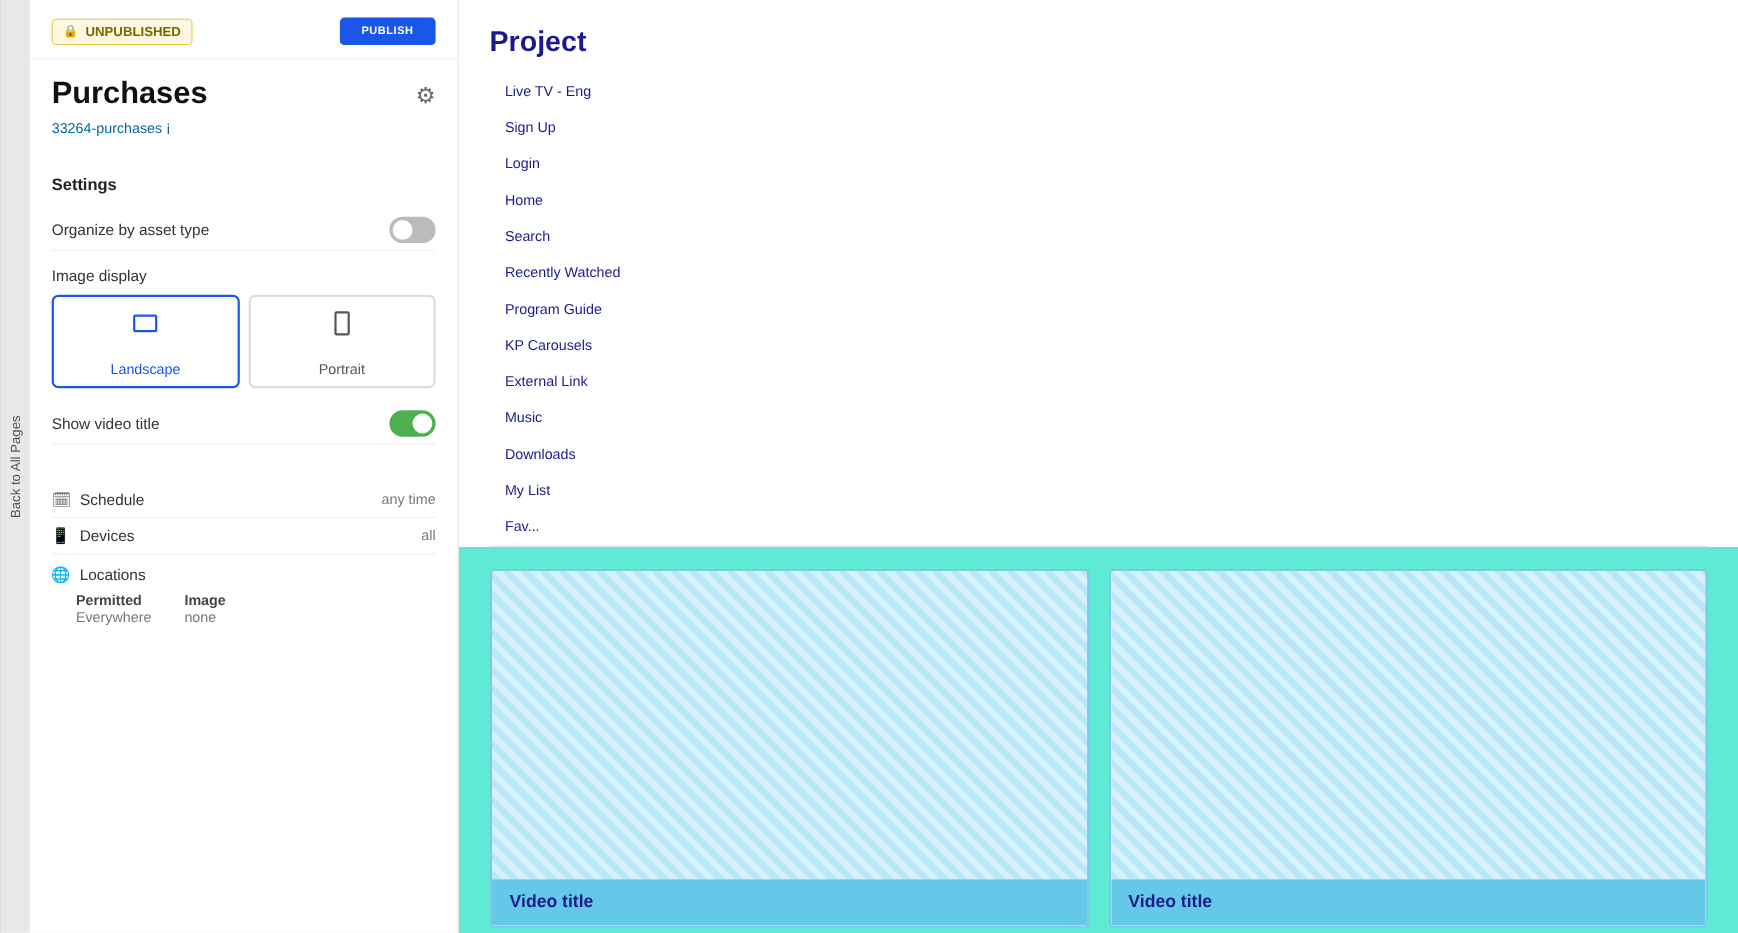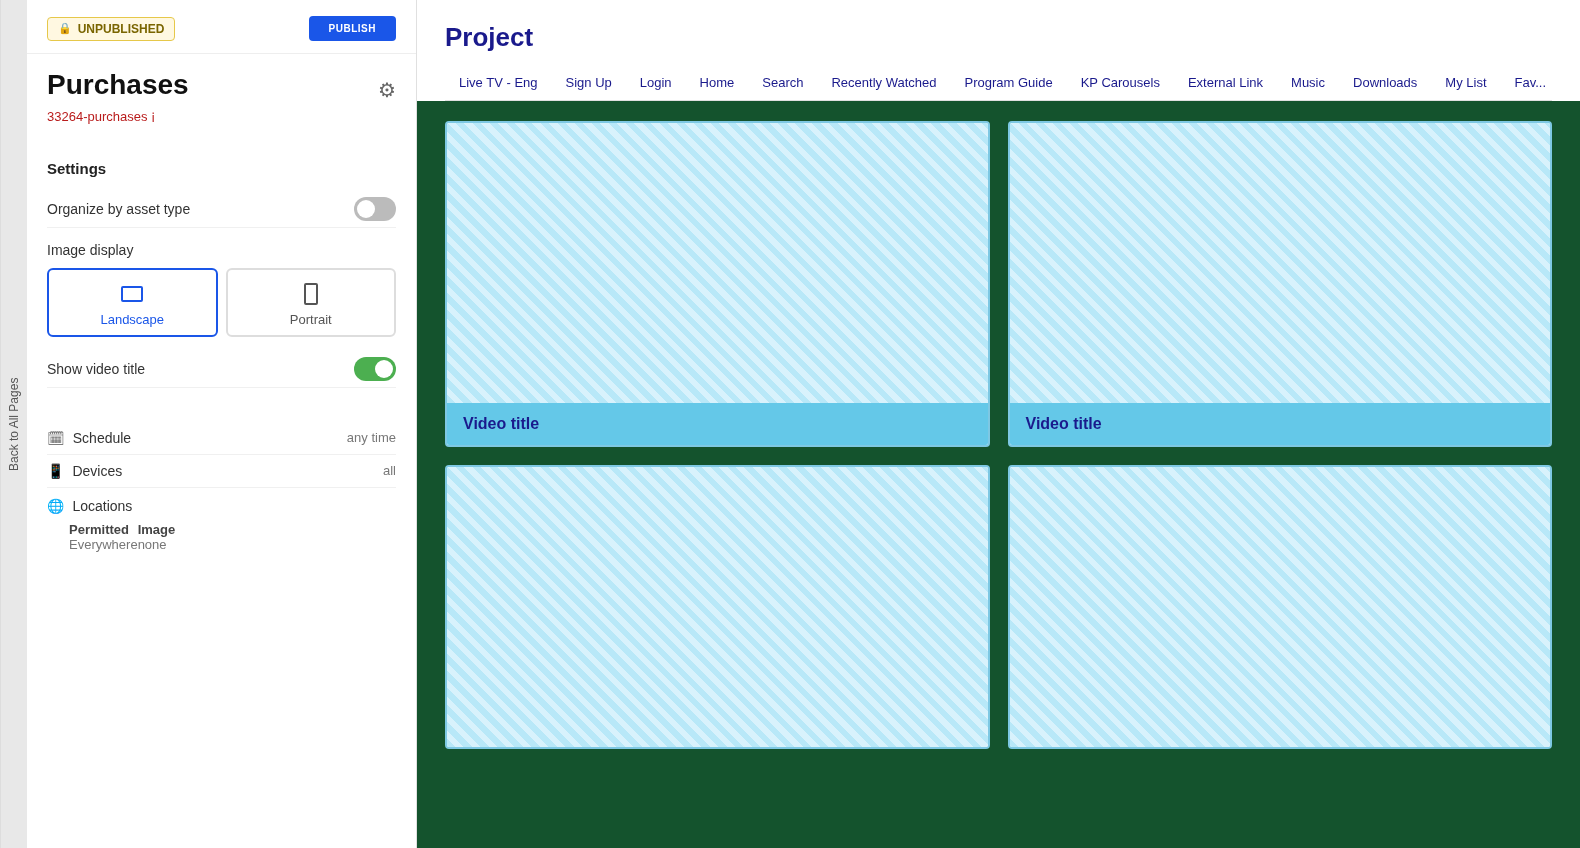--- a/index.html
+++ b/index.html
@@ -67,42 +67,42 @@
       padding: 7px 20px;
       font-size: 10px;
       font-weight: 700;
       cursor: pointer;
       letter-spacing: 0.5px;
     }
 
     .panel-header {
       padding: 14px 20px 4px 20px;
       display: flex;
-      align-items: flex-end;
+      align-items: center;
       justify-content: space-between;
       gap: 46px;
     }
 
     .page-title {
       font-size: 28px;
       font-weight: 800;
       color: #111;
       line-height: 1.2;
     }
 
     .gear-icon {
       color: #666;
       font-size: 20px;
       cursor: pointer;
       margin-top: 6px;
     }
 
     .page-id {
       padding: 2px 20px 16px 20px;
-      color: #b91c1c;
+      color: #0369a1;
       font-size: 13px;
       display: flex;
       align-items: center;
       gap: 4px;
     }
 
     .panel-section {
       padding: 18px 20px 0 20px;
     }
 
@@ -168,21 +168,21 @@
     .display-btn {
       flex: 1;
       border: 2px solid #ddd;
       background: #fff;
       border-radius: 6px;
       padding: 12px 8px 8px 8px;
       cursor: pointer;
       display: flex;
       flex-direction: column;
       align-items: center;
-      gap: 6px;
+      gap: 22px;
       font-size: 13px;
       color: #555;
       font-weight: 500;
     }
     .display-btn.active {
       border-color: #1a56e8;
       color: #1a56e8;
     }
     .display-btn svg {
       width: 24px;
@@ -229,20 +229,21 @@
     .locations-row-title {
       display: flex;
       align-items: center;
       gap: 8px;
       color: #333;
       font-size: 14px;
       margin-bottom: 8px;
     }
     .locations-sub {
       display: flex;
+      gap: 30px;
       padding-left: 22px;
     }
     .loc-label {
       font-size: 13px;
       font-weight: 600;
       color: #444;
     }
     .loc-value {
       font-size: 13px;
       color: #777;
@@ -268,39 +269,40 @@
       margin-bottom: 14px;
     }
 
     
     .nav-tabs {
       display: flex;
       gap: 0;
       overflow-x: auto;
       border-bottom: 1px solid #e0e0e0;
       scrollbar-width: none;
+      flex-direction: column;
     }
     .nav-tabs::-webkit-scrollbar { display: none; }
     .nav-tab {
       padding: 8px 14px;
       font-size: 13px;
       color: #1a1a8c;
       cursor: pointer;
       white-space: nowrap;
       border-bottom: 2px solid transparent;
       text-decoration: none;
       font-weight: 500;
     }
 
     
     .content-area {
       flex: 1;
       overflow-y: auto;
       padding: 20px 28px;
-      background: #14532d;
+      background: #5eead4;
     }
 
     .video-grid {
       display: grid;
       grid-template-columns: 1fr 1fr;
       gap: 18px;
     }
 
     .video-card {
       border: 2px solid #7ec8e3;

